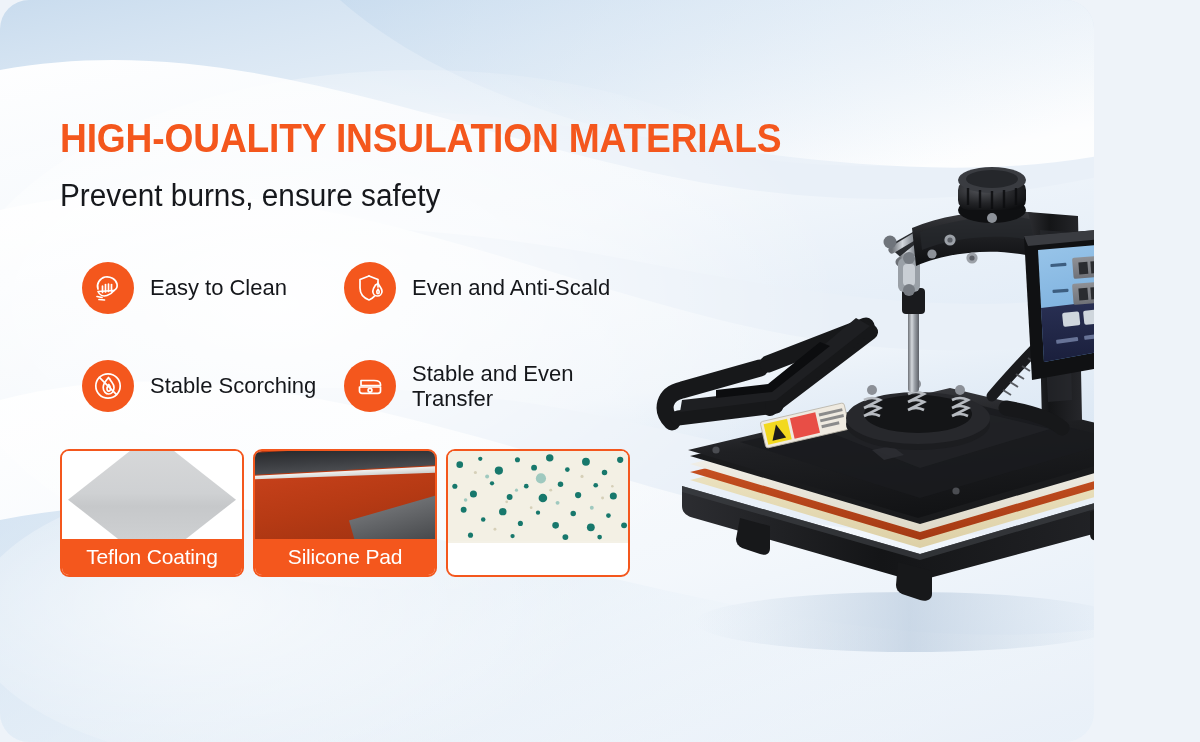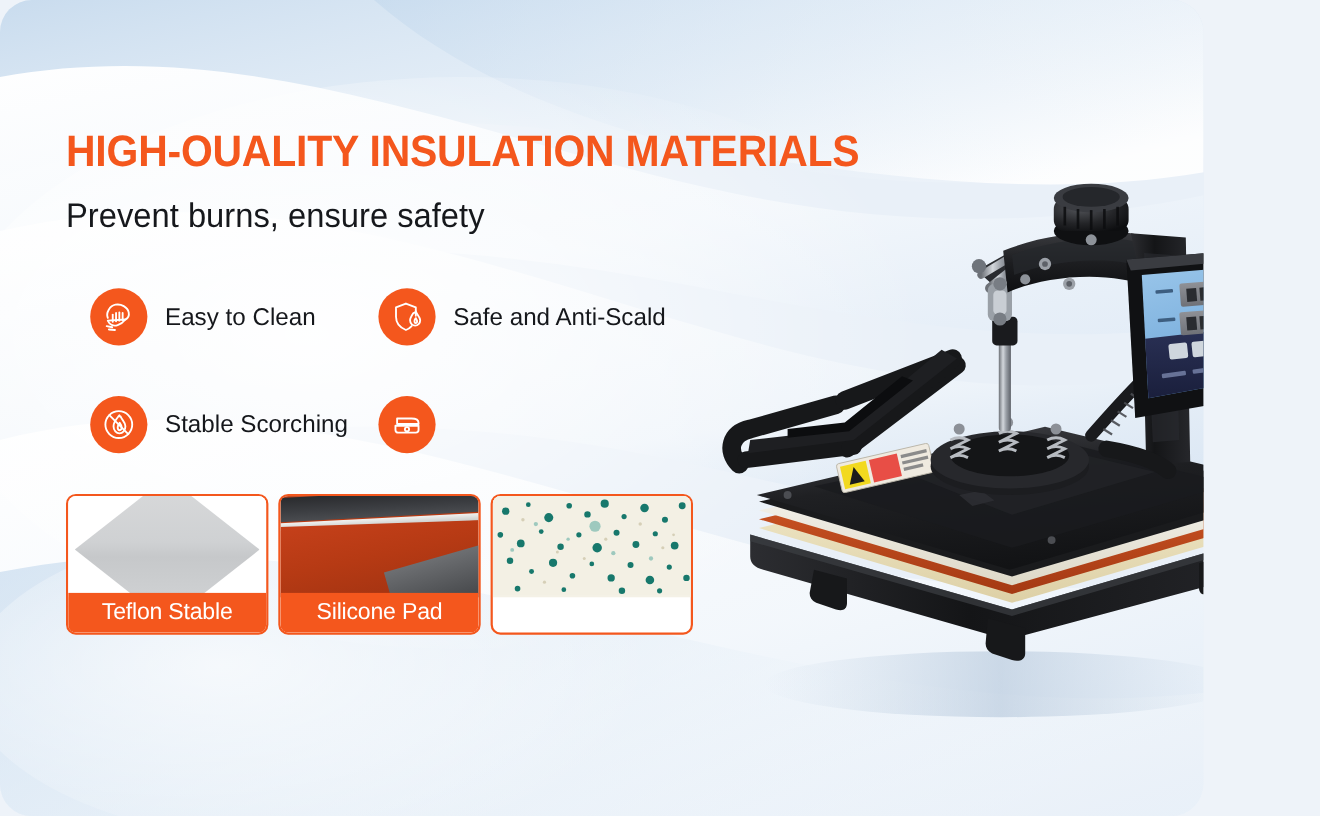--- a/index.html
+++ b/index.html
@@ -162,21 +162,21 @@
 
     <div class="feat f1">
       <span class="feat-icon">
         <svg width="34" height="34" viewBox="0 0 34 34" fill="none" stroke="#fff" stroke-width="1.7" stroke-linecap="round" stroke-linejoin="round">
           <path d="M16 5 L7 8.5 V17 C7 23 11 27 16 29 C18 28.2 19.8 27 21.2 25.4"></path>
           <path d="M16 5 L25 8.5 V16"></path>
           <path d="M22.5 14 C21 16.2 19.8 18 19.8 20.2 C19.8 23 22 25 24.4 25 C26.8 25 29 23 29 20.2 C29 17 26 15.5 25 12 C24.2 13.6 23.4 13.2 22.5 14 Z"></path>
           <path d="M23.8 20.8 C23.8 19.8 24.4 19 25 18.2 C25.7 19.2 26.2 19.9 26.2 20.9 C26.2 22 25.6 22.7 24.9 22.7 C24.2 22.7 23.8 21.9 23.8 20.8 Z"></path>
         </svg>
       </span>
-      <span class="feat-label">Safe and Anti-Scald</span>
+      <span class="feat-label">Even and Anti-Scald</span>
     </div>
 
     <div class="feat f2">
       <span class="feat-icon">
         <svg width="34" height="34" viewBox="0 0 34 34" fill="none" stroke="#fff" stroke-width="1.7" stroke-linecap="round" stroke-linejoin="round">
           <circle cx="17" cy="17" r="12.2"></circle>
           <path d="M17.5 8.5 C15 12 12.2 14.2 12.2 18.4 C12.2 22.2 14.8 25 17.6 25 C20.6 25 23 22.3 23 18.6 C23 14.5 20 13.2 18.6 9.6 C18.3 10.6 18 8.8 17.5 8.5 Z"></path>
           <path d="M16 19.4 C16 17.8 17 16.6 17.8 15.4 C18.8 16.8 19.6 17.9 19.6 19.5 C19.6 21 18.8 22.1 17.8 22.1 C16.8 22.1 16 21 16 19.4 Z"></path>
           <path d="M8.4 8.4 L25.6 25.6"></path>
         </svg>
@@ -185,30 +185,32 @@
     </div>
 
     <div class="feat f3">
       <span class="feat-icon">
         <svg width="34" height="34" viewBox="0 0 34 34" fill="none" stroke="#fff" stroke-width="1.7" stroke-linecap="round" stroke-linejoin="round">
           <path d="M8 11.5 H21 C25 11.5 27.5 13.2 27.5 15.5 V16.5 H8 Z"></path>
           <path d="M6.5 18 H27.5 V22 C27.5 23.4 26.5 24.3 25 24.3 H9 C7.5 24.3 6.5 23.4 6.5 22 Z"></path>
           <circle cx="17" cy="21.2" r="1.9"></circle>
         </svg>
       </span>
+      <span class="feat-label">Stable and Even
+Transfer</span>
     </div>
   </div>
 
   <div class="cards">
 
     <div class="card">
       <div class="card-img sw-teflon">
         <div class="rhomb"></div>
       </div>
-      <div class="card-cap">Teflon Stable</div>
+      <div class="card-cap">Teflon Coating</div>
     </div>
 
     <div class="card">
       <div class="card-img sw-sil">
         <div class="top-dark"></div>
         <div class="strip"></div>
         <div class="body"></div>
         <div class="corner"></div>
       </div>
       <div class="card-cap">Silicone Pad</div>

